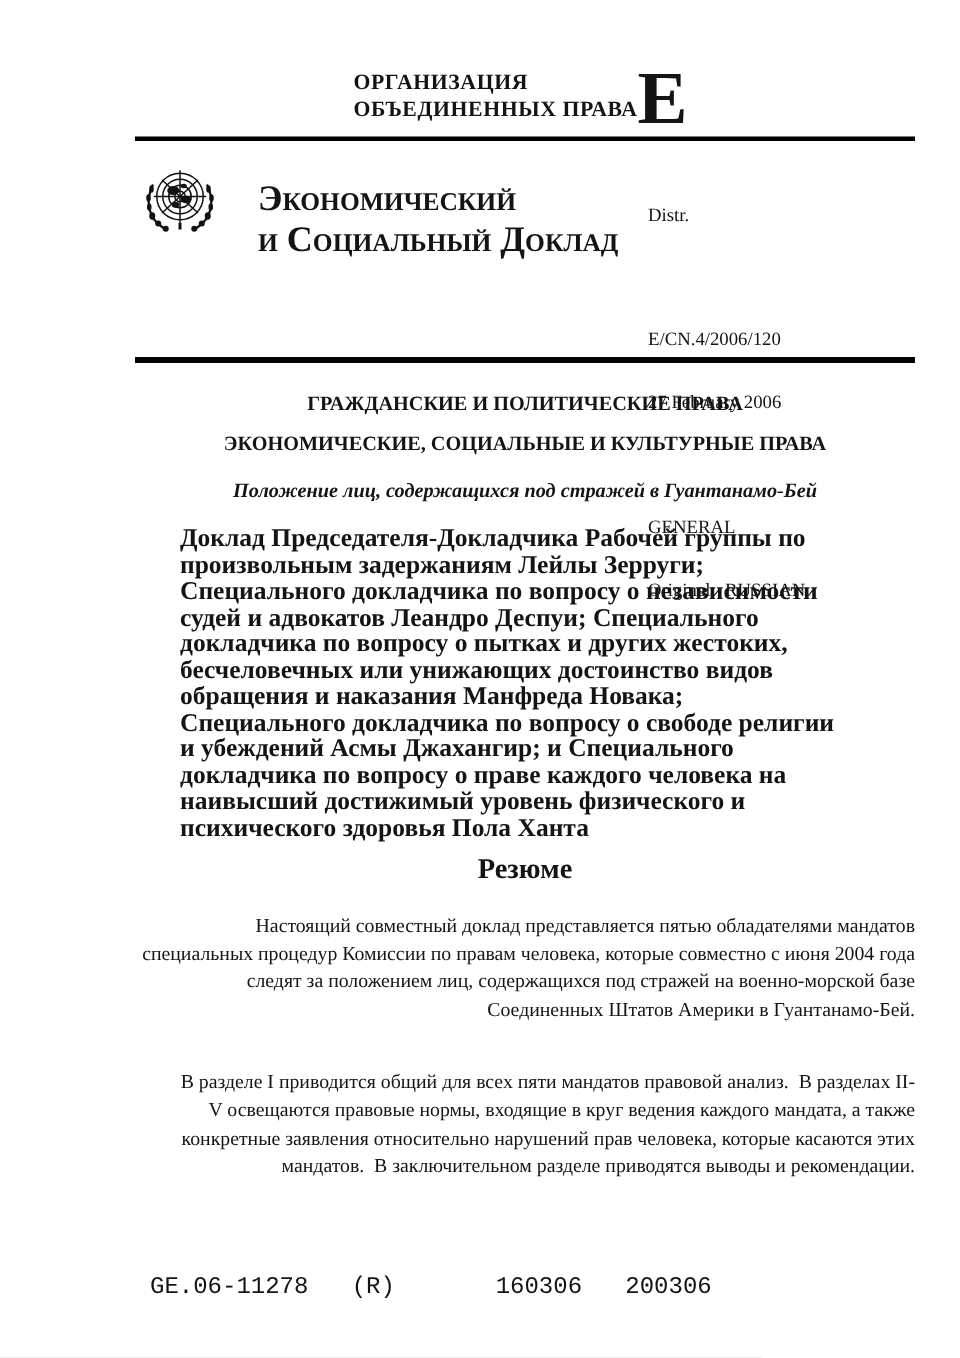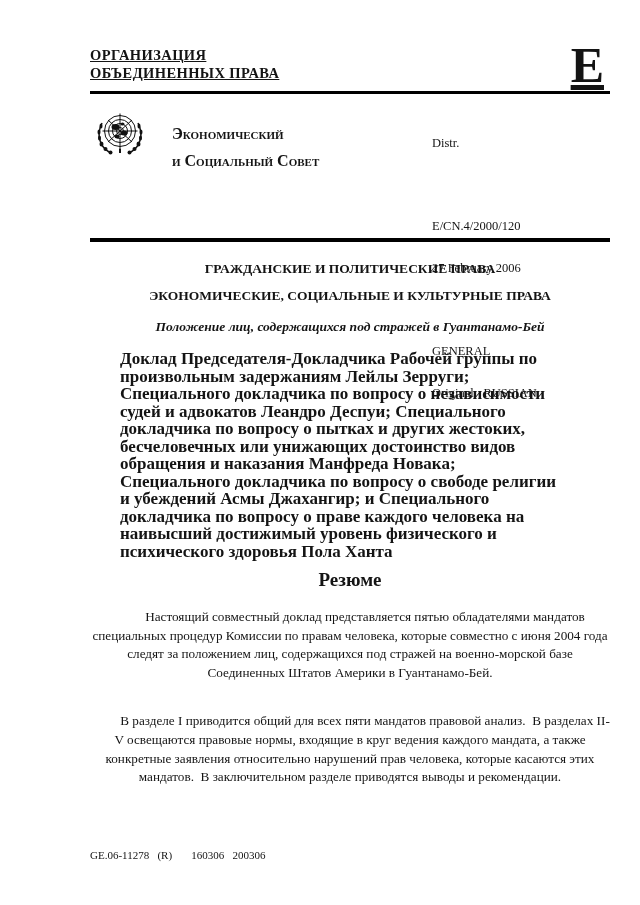--- a/index.html
+++ b/index.html
@@ -9,60 +9,60 @@
     margin:0 auto;
     background:#ffffff;
     color:#141414;
     font-family:"Liberation Serif","DejaVu Serif",serif;
     font-size:13px;
     box-sizing:border-box;
     padding:46px 30px 0 90px;
     overflow:hidden;
   }
   
-  .masthead{display:flex;justify-content:space-between;align-items:flex-start;width:520px;text-decoration:underline;}
+  .masthead{display:flex;justify-content:center;align-items:flex-start;width:520px;}
   .org-name{font-weight:bold;font-size:14.5px;line-height:18px;letter-spacing:.4px;}
   .big-e{font-weight:bold;font-size:50px;line-height:38px;padding-right:6px;}
   .rule{background:#000;height:3px;width:520px;}
   .rule1{margin-top:7px;}
   .rule2{height:4px;}
   
   .band{display:flex;width:520px;height:144px;align-items:flex-start;}
   .emblem{margin-top:14px;margin-left:4px;flex:0 0 52px;height:54px;}
   .council-title{
     margin-top:26px;margin-left:26px;
-    font-weight:bold;font-size:16px;line-height:27px;
+    font-weight:bold;font-size:24px;line-height:27px;
     font-variant:small-caps;
     white-space:nowrap;
   }
   .distr{margin-left:auto;margin-top:14px;width:178px;font-size:12.5px;line-height:14px;}
   .distr .group{margin-bottom:13px;}
   .distr div{white-space:pre;}
   
   .session-block{margin-top:17px;line-height:20.5px;font-size:13.5px;}
   .heading{text-align:center;font-weight:bold;font-size:13.5px;}
   .h1{margin-top:11px;}
   .h2{margin-top:19px;}
   .h3{margin-top:15px;font-style:italic;}
   .byline{
     margin-top:15px;margin-left:30px;width:443px;
     font-weight:bold;font-size:17px;line-height:17.5px;
     text-align:left;
   }
   .summary-heading{text-align:center;font-weight:bold;margin-top:9px;font-size:19px;}
   .para{
     width:520px;font-size:13.2px;line-height:18.6px;
-    text-indent:30px;text-align:center;margin:0;
+    text-indent:30px;text-align:right;margin:0;
     white-space:pre-wrap;
   }
   .para1{margin-top:17px;}
   .para2{margin-top:30px;}
   .footer{
-    position:absolute;left:90px;top:849px;
-    font-size:11px;white-space:pre;
+    position:absolute;left:100px;top:849px;
+    font-size:16px;white-space:pre;font-family:Liberation Mono, monospace;
   }
 </style>
 </head>
 <body>
 
 <div class="page">
 
   <div class="masthead">
     <div class="org-name">
       <div>ОРГАНИЗАЦИЯ</div>
@@ -108,28 +108,28 @@
           <ellipse cx="93" cy="60" rx="3" ry="5"></ellipse>
           <ellipse cx="89" cy="72" rx="4" ry="5"></ellipse>
           <ellipse cx="81" cy="82" rx="4" ry="4"></ellipse>
           <ellipse cx="71" cy="89" rx="4" ry="4"></ellipse>
           <rect x="50" y="81" width="4" height="9"></rect>
         </g>
       </svg>
     </div>
     <div class="council-title">
       <div>Экономический</div>
-      <div>и Социальный Совет</div>
+      <div>и Социальный Доклад</div>
     </div>
     <div class="distr">
       <div class="group">
         <div>Distr.</div>
       </div>
       <div class="group">
-        <div>E/CN.4/2000/120</div>
+        <div>E/CN.4/2006/120</div>
         <div>27 February 2006</div>
       </div>
       <div class="group">
         <div>GENERAL</div>
         <div>Original:  RUSSIAN</div>
       </div>
     </div>
   </div>
 
   <div class="rule rule2"></div>

